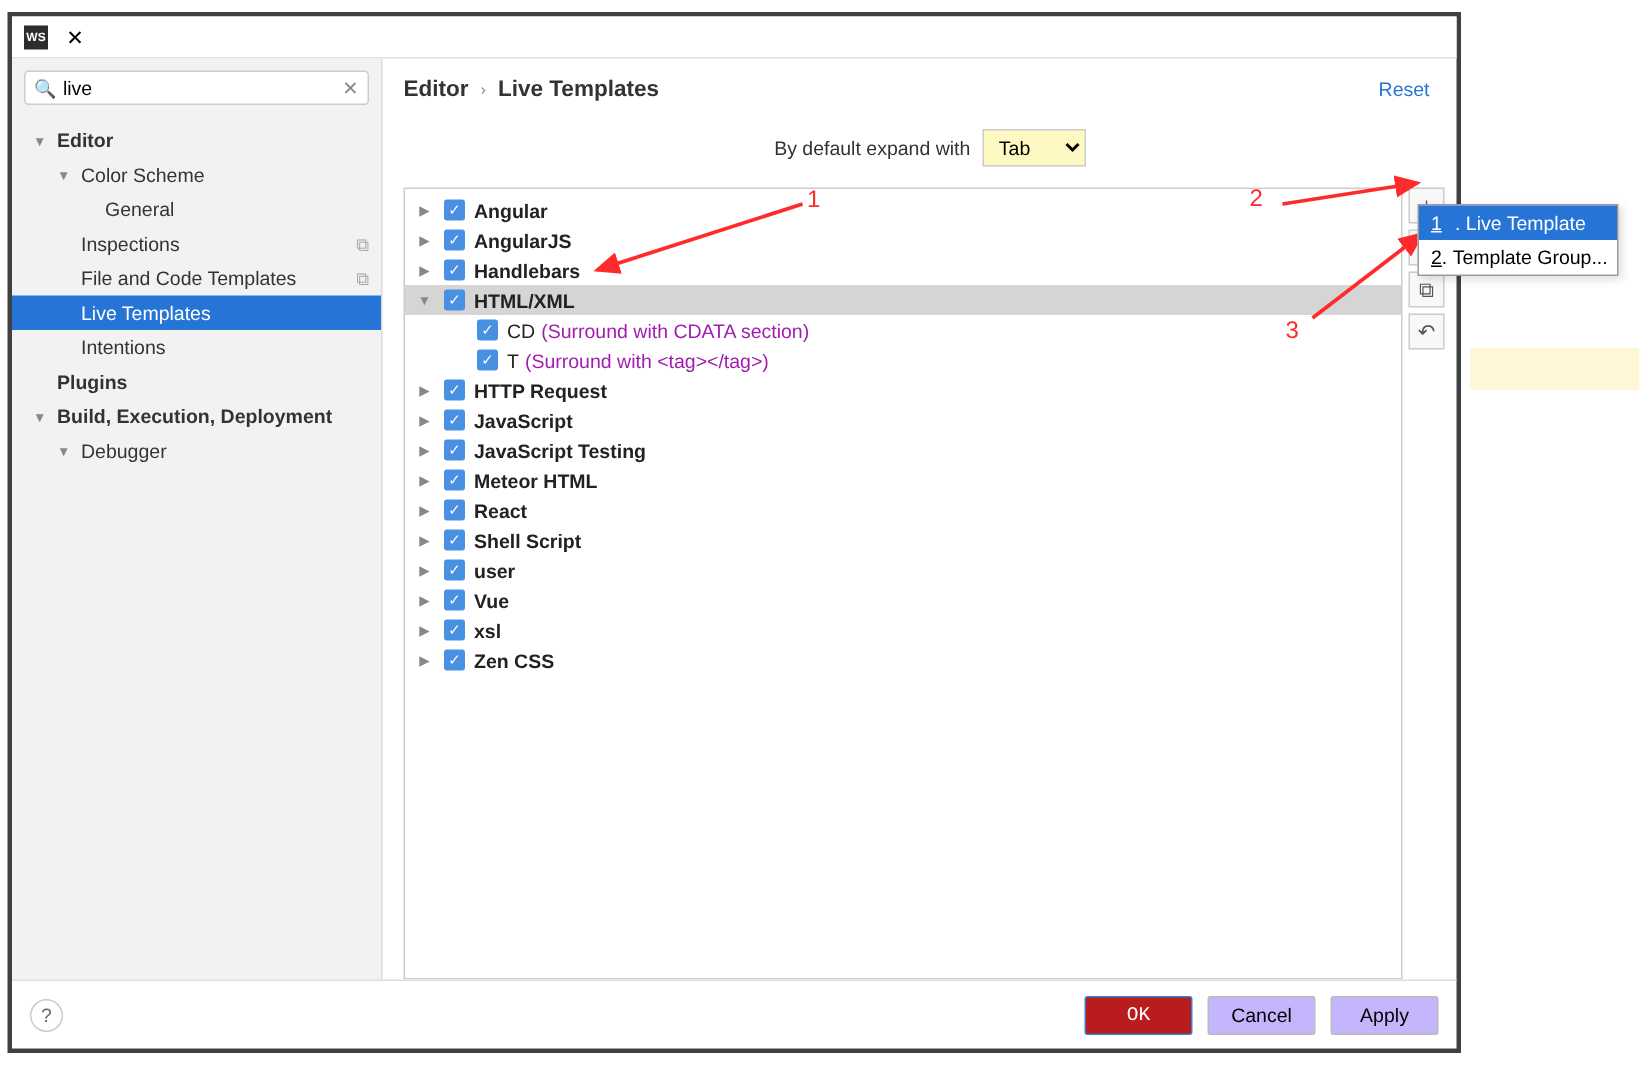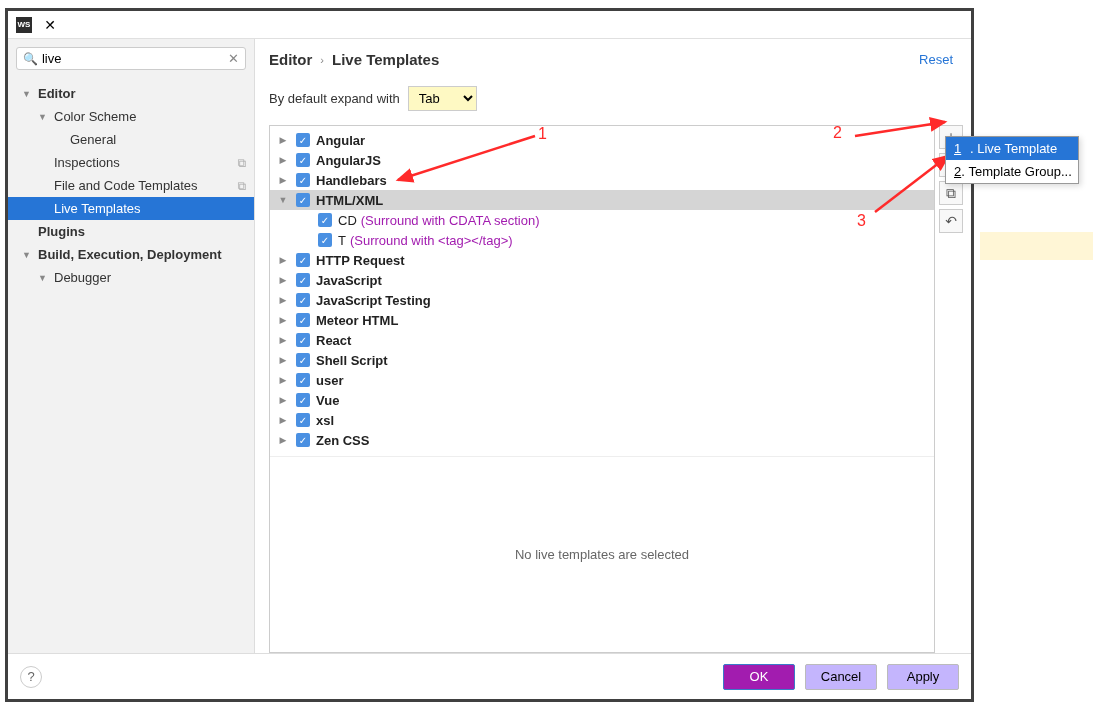--- a/index.html
+++ b/index.html
@@ -135,20 +135,21 @@
     cursor: pointer;
     font-size: 13px;
     font-weight: normal;
   }
   .expand-row {
     display: flex;
     align-items: center;
     gap: 8px;
     padding: 8px 0 14px 0;
     color: #333;
+    justify-content: center;
   }
   .expand-row select {
     border: 1px solid #ccc;
     background: #fef9c3;
     padding: 3px 20px 3px 6px;
     font-size: 13px;
     cursor: pointer;
   }
   .content-row {
     flex: 1;
@@ -248,23 +249,24 @@
     height: 26px;
     margin-left: 10px;
     border: 1px solid #bbb;
     background: #c4b5fd;
     cursor: pointer;
     font-size: 13px;
     border-radius: 2px;
     padding: 0 14px;
   }
   .footer button.primary {
-    background: #a21caf;
+    background: #b91c1c;
     border-color: #3a7bc8;
     color: #fff;
+    font-family: Liberation Mono, monospace;
   }
   .popup {
     position: absolute;
     left: 945px; top: 136px;
     width: 134px;
     background: #fff;
     border: 1px solid #999;
     box-shadow: 2px 2px 6px rgba(0,0,0,0.15);
     font-size: 13px;
     z-index: 100;
@@ -338,20 +340,23 @@
             <span>Inspections</span>
             <span class="proj-icon">⧉</span>
           </div>
           <div class="tree-item l1">
             <span>File and Code Templates</span>
             <span class="proj-icon">⧉</span>
           </div>
           <div class="tree-item l1 selected">
             <span>Live Templates</span>
           </div>
+          <div class="tree-item l1">
+            <span>Intentions</span>
+          </div>
           <div class="tree-item l0">
             <span>Plugins</span>
           </div>
           <div class="tree-item l0">
             <span class="chev">▼</span>
             <span>Build, Execution, Deployment</span>
           </div>
           <div class="tree-item l1">
             <span class="chev">▼</span>
             <span>Debugger</span>
@@ -454,21 +459,20 @@
                 <span class="chev">▶</span>
                 <span class="cb">✓</span>
                 <span class="label">xsl</span>
               </div>
               <div class="tpl-row">
                 <span class="chev">▶</span>
                 <span class="cb">✓</span>
                 <span class="label">Zen CSS</span>
               </div>
             </div>
-          <div class="template-empty">No live templates are selected</div>
         </div>
         <div class="tool-col">
           <div class="tool-btn">
             <span>＋</span>
           </div>
           <div class="tool-btn">
             <span>－</span>
           </div>
           <div class="tool-btn">
             <span>⧉</span>

